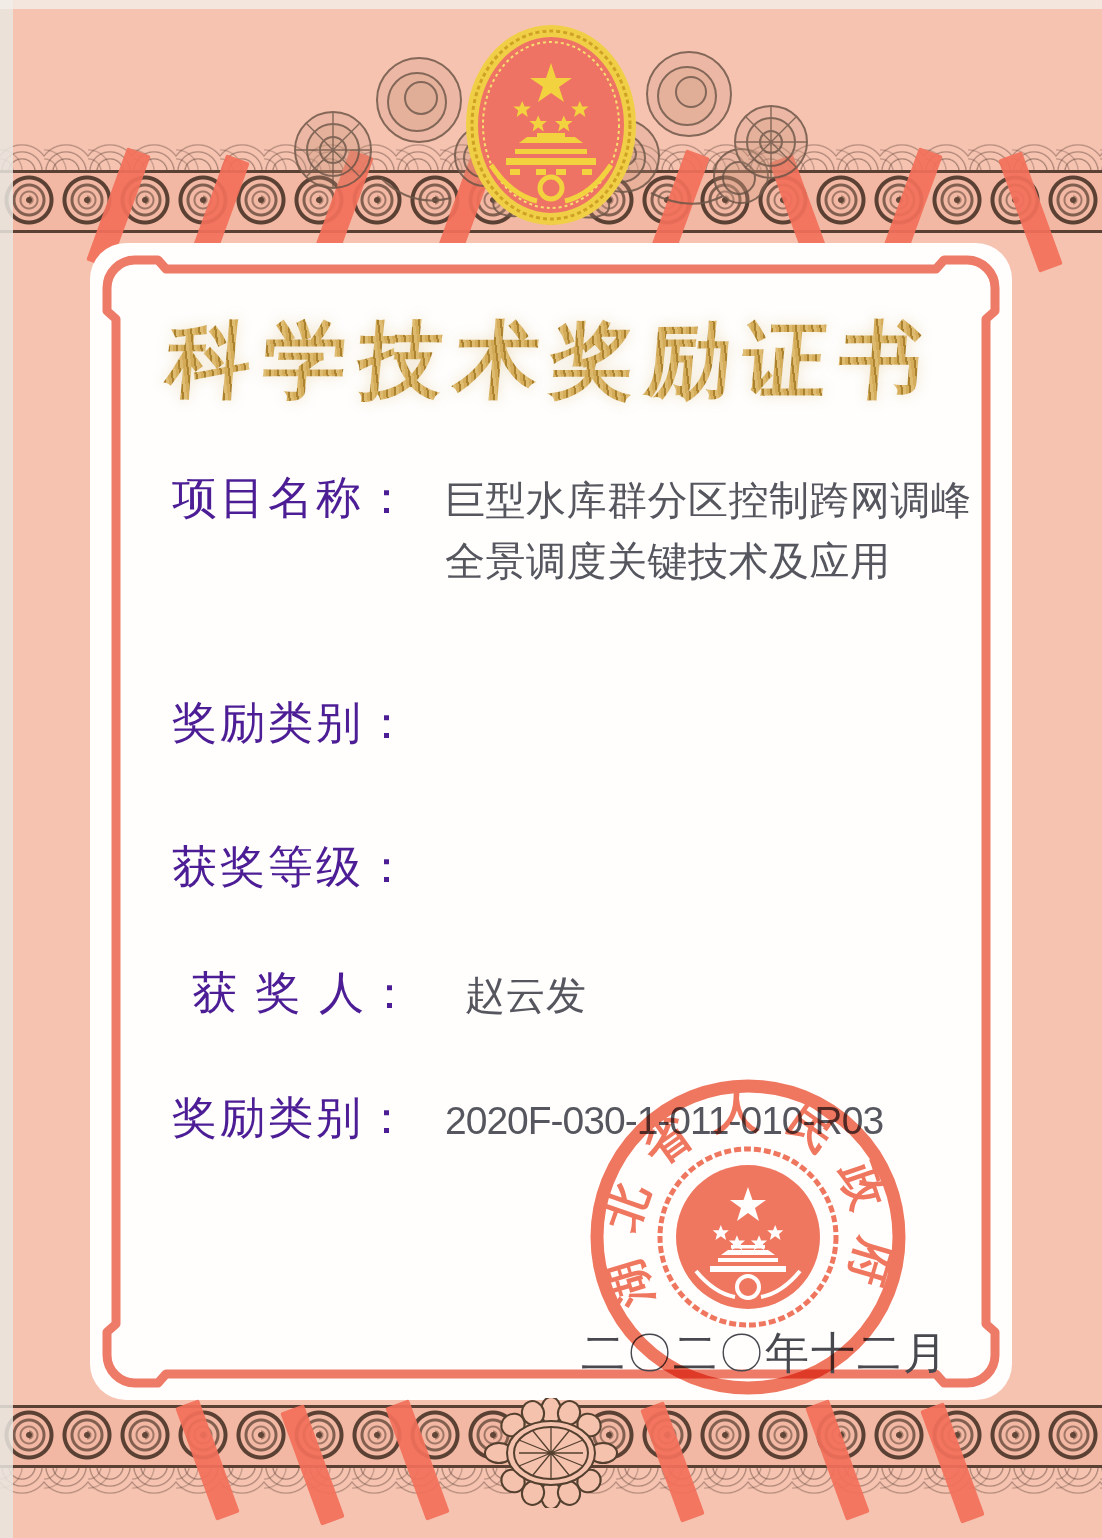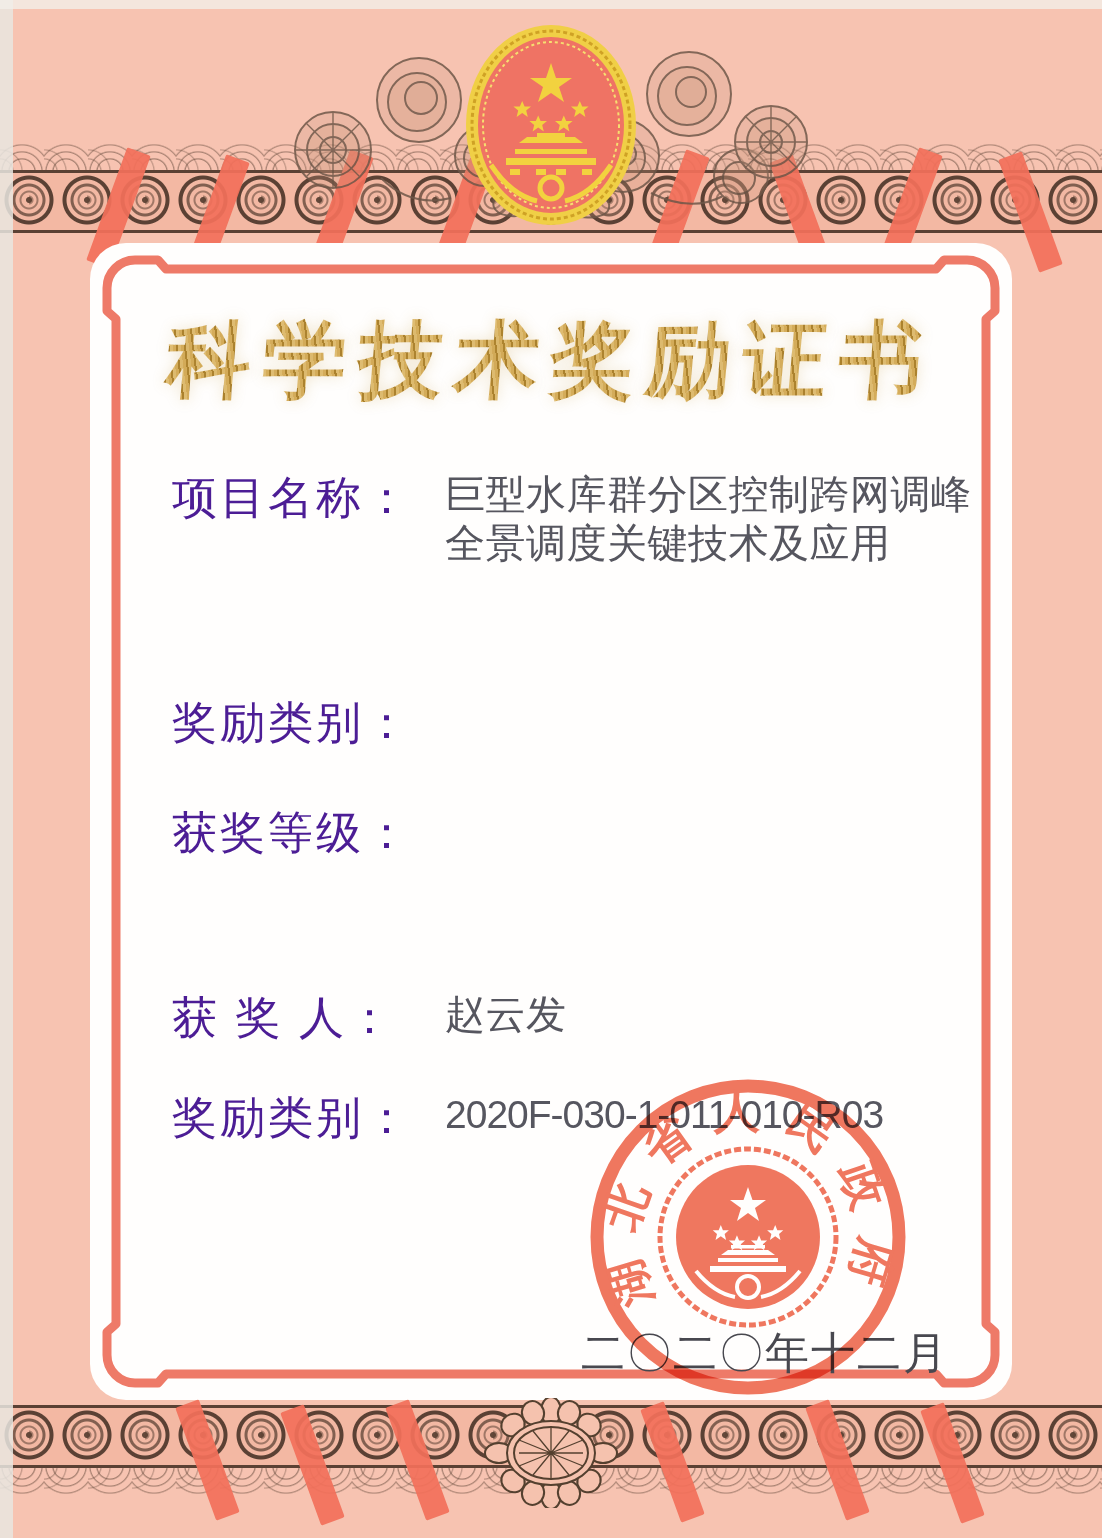--- a/index.html
+++ b/index.html
@@ -58,21 +58,21 @@
   }
   @supports not (background-clip:text){.cert-title{background:none;-webkit-text-fill-color:#c49b44;}}
   
   .field{position:absolute;left:172px;}
   .field-label{
     display:inline-block;font-size:45px;color:#4c1d95;letter-spacing:3px;
     font-weight:500;vertical-align:top;white-space:nowrap;
   }
   .field-value{
     position:absolute;left:273px;top:2px;
-    font-size:40px;color:#56565f;line-height:49px;letter-spacing:.5px;
+    font-size:40px;color:#56565f;line-height:61px;letter-spacing:.5px;
   }
   .value-wrap{width:566px;}
   .value-nowrap{white-space:nowrap;}
   .value-code{font-size:39px;letter-spacing:-1px;}
   
   .seal{position:absolute;left:583px;top:1072px;width:330px;height:330px;
         mix-blend-mode:multiply;opacity:.92;}
   .cert-date{
     position:absolute;left:575px;top:1324px;width:380px;text-align:center;
     font-size:44px;color:#48484f;letter-spacing:2px;white-space:nowrap;
@@ -164,24 +164,24 @@
 
   <div class="cert-title">科学技术奖励证书</div>
 
   <div class="field" style="top:468px;">
     <span class="field-label">项目名称：</span>
     <div class="field-value value-wrap">巨型水库群分区控制跨网调峰全景调度关键技术及应用</div>
   </div>
   <div class="field" style="top:693px;">
     <span class="field-label">奖励类别：</span>
   </div>
-  <div class="field" style="top:803px;text-decoration:underline;">
+  <div class="field" style="top:837px;text-decoration:underline;">
     <span class="field-label">获奖等级：</span>
   </div>
-  <div class="field" style="top:988px;">
+  <div class="field" style="top:963px;margin-left:20px;">
     <span class="field-label">获 奖 人：</span>
     <div class="field-value value-nowrap">赵云发</div>
   </div>
   <div class="field" style="top:1088px;">
     <span class="field-label">奖励类别：</span>
     <div class="field-value value-nowrap value-code">2020F-030-1-011-010-R03</div>
   </div>
 
   <div class="cert-date">二〇二〇年十二月</div>
 

